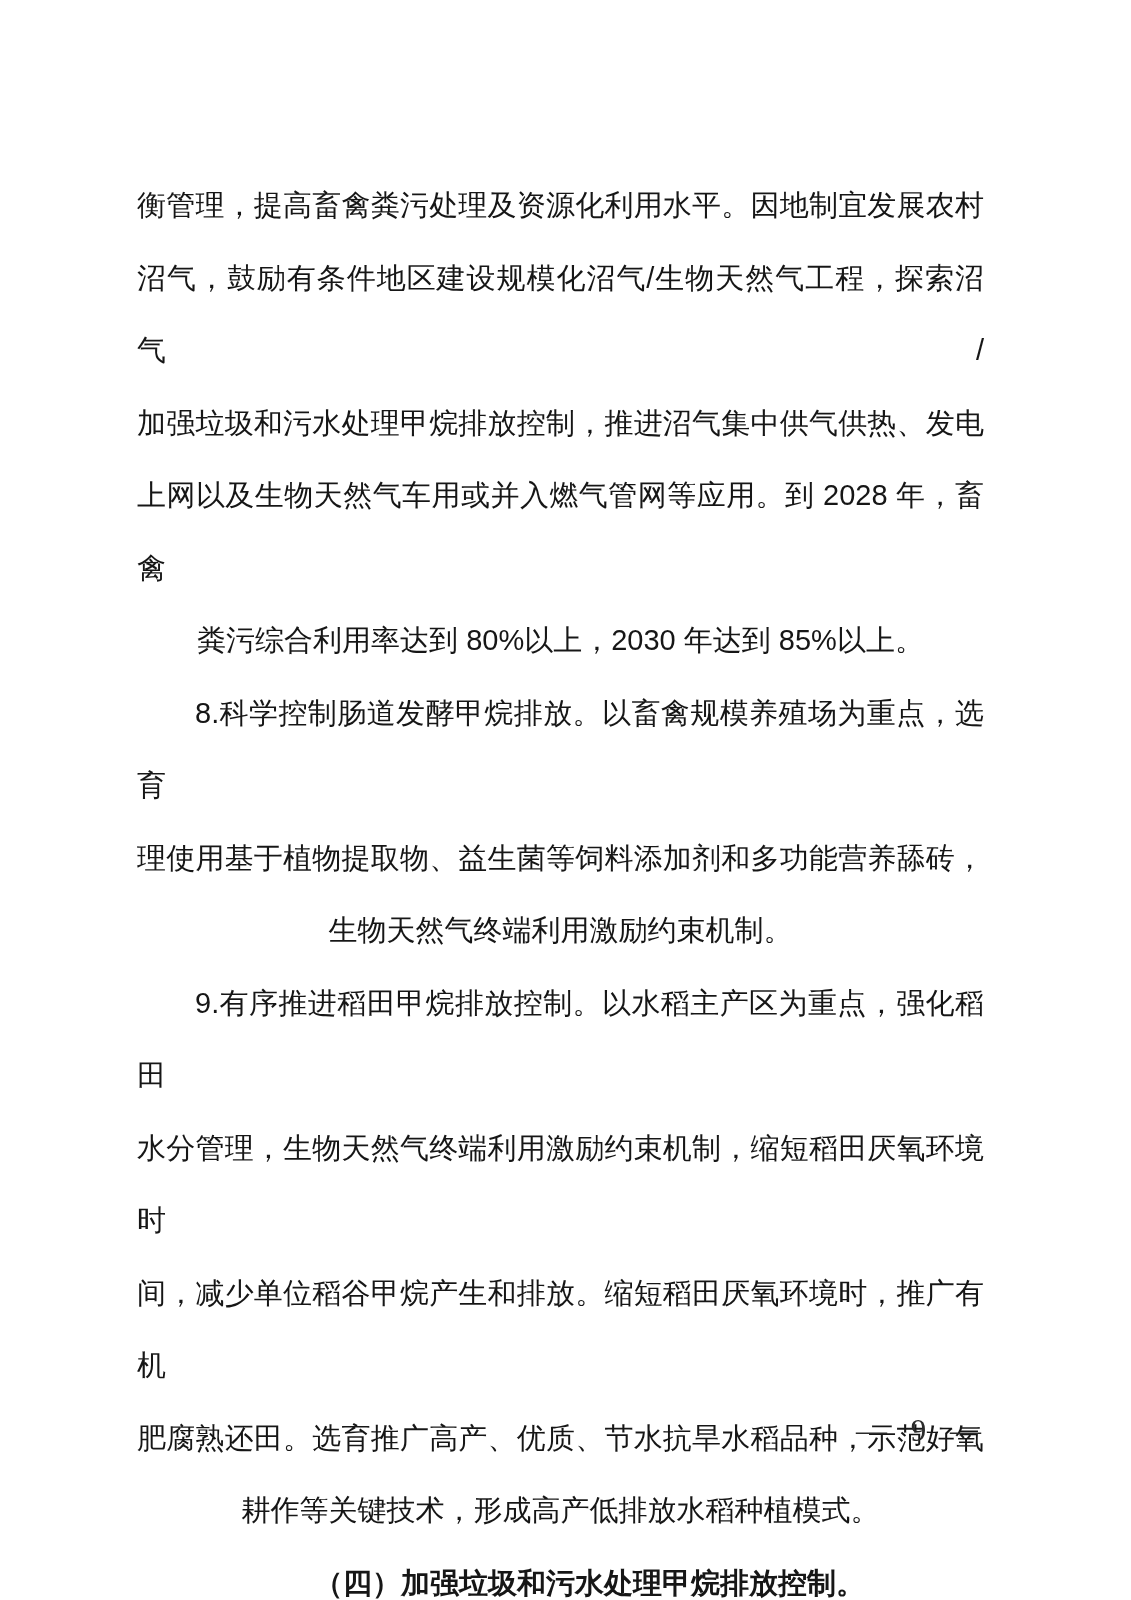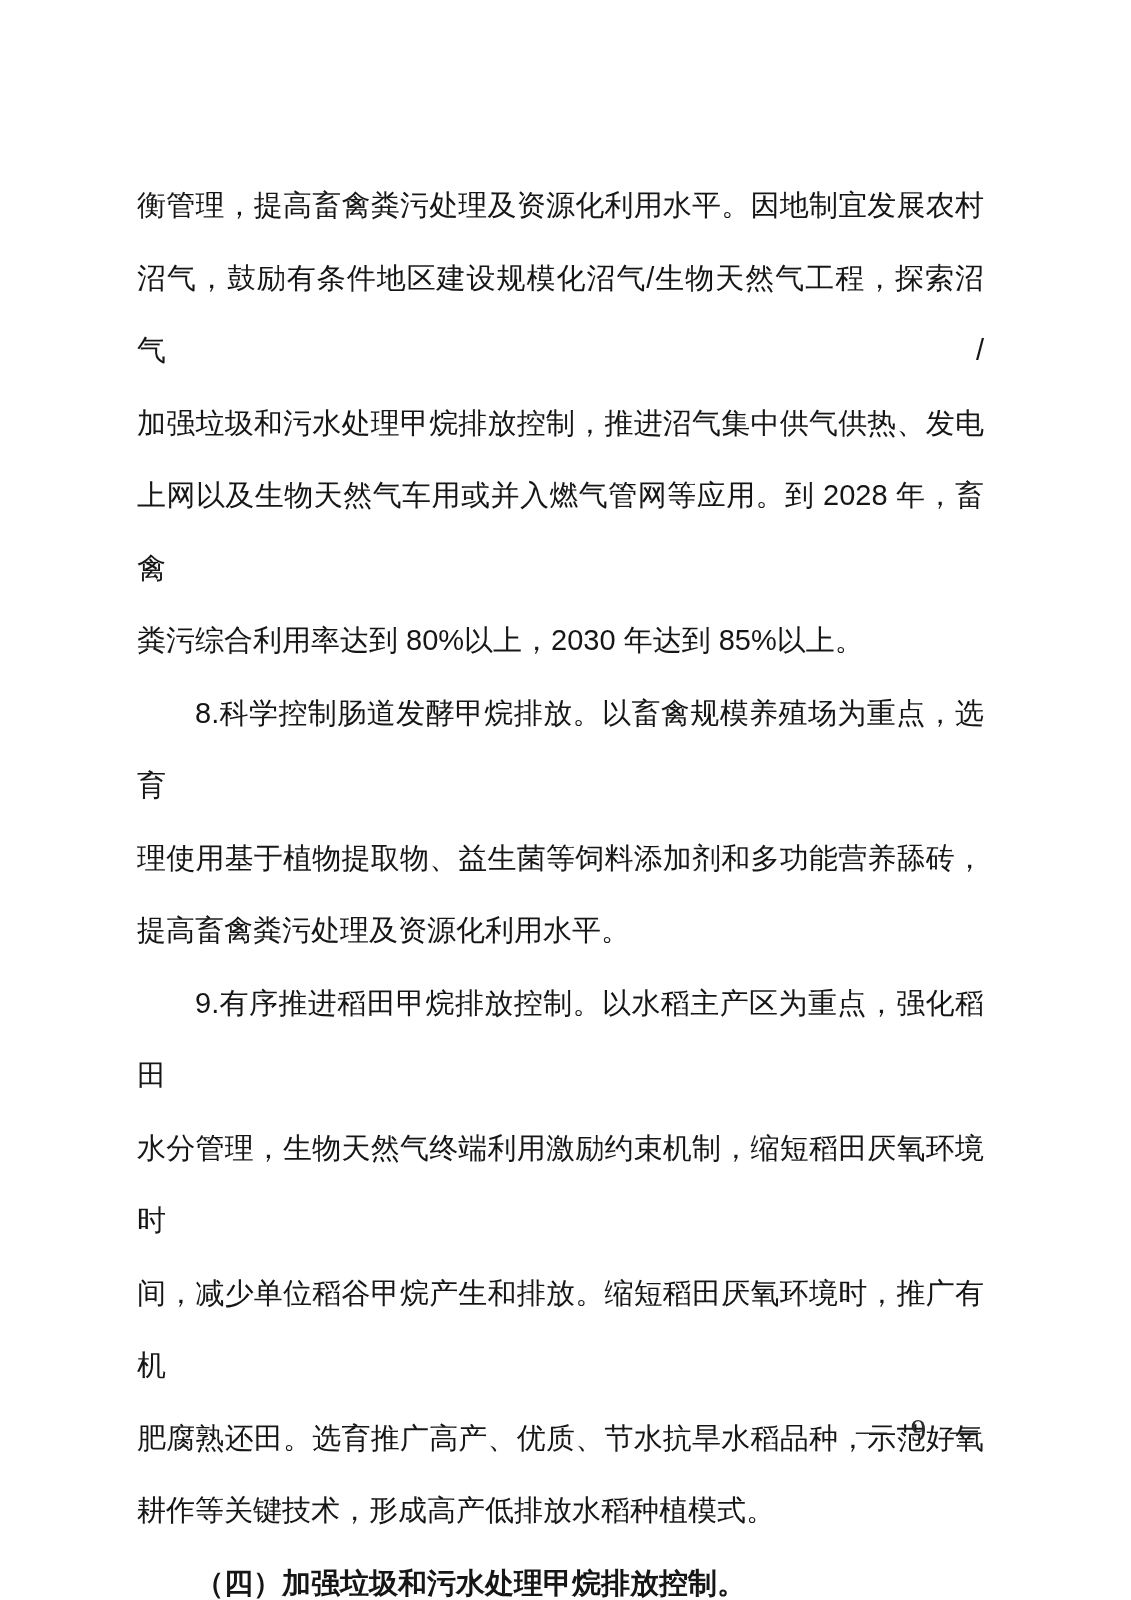--- a/index.html
+++ b/index.html
@@ -34,21 +34,21 @@
   .para { margin: 0; padding: 0; }
   .line {
     text-align: justify;
     white-space: nowrap;
   }
   .line.full {
     text-align-last: justify;
     white-space: normal;
   }
   .line.no-full {
-    text-align: left;
+    text-align: center;
   }
   .line.indent {
     text-indent: 2em;
   }
   .para.heading .line {
     font-weight: 700;
   }
   .page-number {
     position: absolute;
     top: 1413px;
@@ -69,21 +69,21 @@
       <div class="para body">
         <div class="line full">衡管理，提高畜禽粪污处理及资源化利用水平。因地制宜发展农村</div>
         <div class="line full">沼气，鼓励有条件地区建设规模化沼气/生物天然气工程，探索沼气/</div>
         <div class="line full">加强垃圾和污水处理甲烷排放控制，推进沼气集中供气供热、发电</div>
         <div class="line full">上网以及生物天然气车用或并入燃气管网等应用。到 2028 年，畜禽</div>
         <div class="line no-full">粪污综合利用率达到 80%以上，2030 年达到 85%以上。</div>
       </div>
       <div class="para body">
         <div class="line full indent">8.科学控制肠道发酵甲烷排放。以畜禽规模养殖场为重点，选育</div>
         <div class="line full">理使用基于植物提取物、益生菌等饲料添加剂和多功能营养舔砖，</div>
-        <div class="line no-full">提高畜禽粪污处理及资源化利用水平。</div>
+        <div class="line no-full">生物天然气终端利用激励约束机制。</div>
       </div>
       <div class="para body">
         <div class="line full indent">9.有序推进稻田甲烷排放控制。以水稻主产区为重点，强化稻田</div>
         <div class="line full">水分管理，生物天然气终端利用激励约束机制，缩短稻田厌氧环境时</div>
         <div class="line full">间，减少单位稻谷甲烷产生和排放。缩短稻田厌氧环境时，推广有机</div>
         <div class="line full">肥腐熟还田。选育推广高产、优质、节水抗旱水稻品种，示范好氧</div>
         <div class="line no-full">耕作等关键技术，形成高产低排放水稻种植模式。</div>
       </div>
       <div class="para heading">
         <div class="line no-full indent">（四）加强垃圾和污水处理甲烷排放控制。</div>

